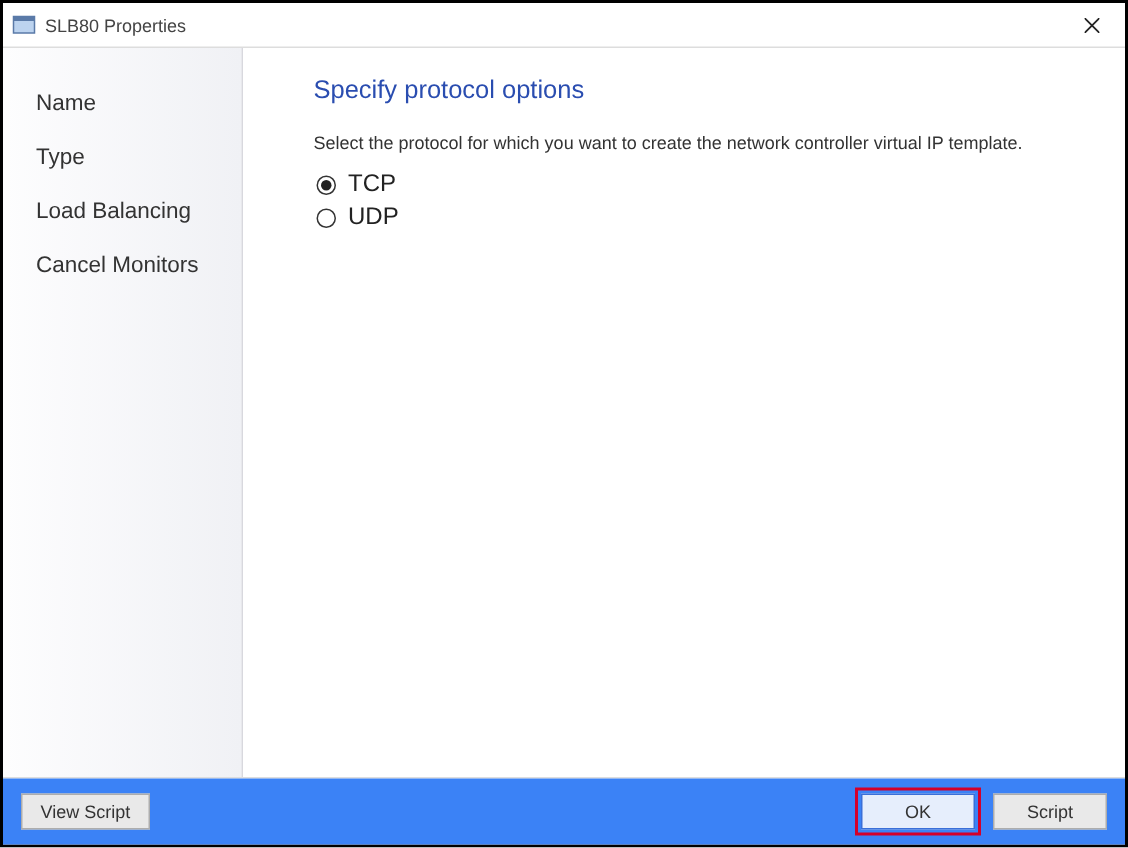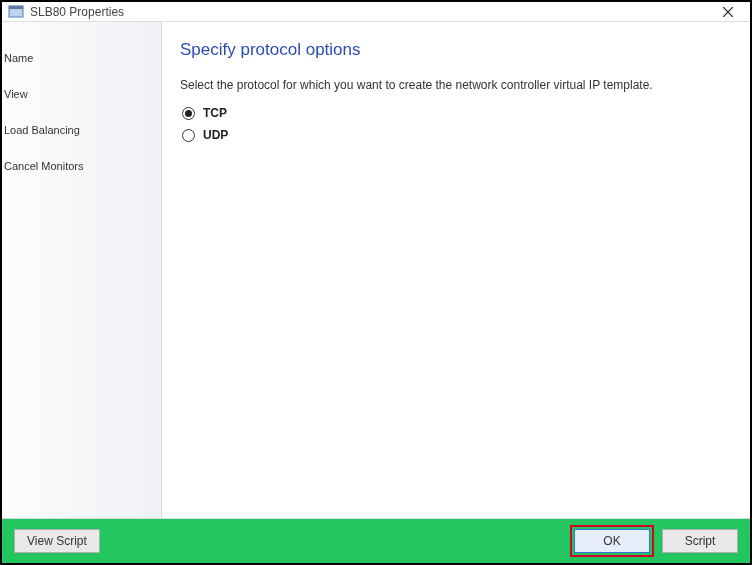--- a/index.html
+++ b/index.html
@@ -12,21 +12,21 @@
   }
   .window {
     width: 752px;
     height: 565px;
     border: 2px solid #000;
     display: flex;
     flex-direction: column;
     background: #fff;
   }
   .titlebar {
-    height: 20px;
+    height: 30px;
     display: flex;
     align-items: center;
     border-bottom: 1px solid #ddd;
     background: #fff;
     padding: 0 0 0 6px;
   }
   .titlebar .app-icon {
     width: 16px;
     height: 16px;
     margin-right: 6px;
@@ -58,63 +58,64 @@
     width: 160px;
     background: linear-gradient(to right, #fdfdfe, #f0f1f5);
     border-right: 1px solid #d8d8de;
     padding-top: 18px;
   }
   .sidebar-item {
     position: relative;
     height: 36px;
     display: flex;
     align-items: center;
-    padding-left: 2px;
-    font-size: 11px;
+    padding-left: 22px;
+    font-size: 15px;
     color: #333;
     cursor: pointer;
   }
   .sidebar-item.selected {
     background: linear-gradient(to right, #2a3f8f, #3a55b5);
     color: #fff;
   }
   .sidebar-item.selected::after {
     content: "";
     position: absolute;
     right: -1px;
     top: 50%;
     transform: translateY(-50%);
     width: 0; height: 0;
     border-top: 7px solid transparent;
     border-bottom: 7px solid transparent;
     border-right: 8px solid #fff;
   }
   .content {
     flex: 1;
-    padding: 18px 18px;
-    background: #fff;
+    padding: 18px 33px;
+    background: #fff;
+    margin-left: 14px;
   }
   .heading {
     font-size: 17px;
     color: #2a4db0;
     font-weight: 400;
     margin: 0 0 18px 0;
   }
   .desc {
     font-size: 12px;
     color: #333;
     margin-bottom: 10px;
   }
   .radio-row {
     display: flex;
     align-items: center;
     gap: 8px;
     height: 22px;
-    font-size: 12px;
-    font-weight: 700;
+    font-size: 16px;
+    font-weight: 400;
     color: #222;
     padding-left: 2px;
   }
   .radio {
     width: 13px; height: 13px;
     border: 1px solid #333;
     border-radius: 50%;
     display: inline-flex;
     align-items: center;
     justify-content: center;
@@ -124,21 +125,21 @@
     content: "";
     width: 7px; height: 7px;
     background: #222;
     border-radius: 50%;
   }
   .footer {
     height: 44px;
     display: flex;
     align-items: center;
     padding: 0 12px;
-    background: #22c55e;
+    background: #3b82f6;
   }
   .btn {
     height: 24px;
     min-width: 76px;
     padding: 0 12px;
     border: 1px solid #adadad;
     background: #e9e9e9;
     font-size: 12px;
     color: #333;
     display: inline-flex;
@@ -177,21 +178,21 @@
         </svg>
     </div>
   </div>
 
   <div class="body">
     <div class="sidebar">
       <div class="sidebar-item">
         <span>Name</span>
       </div>
       <div class="sidebar-item">
-        <span>View</span>
+        <span>Type</span>
       </div>
       <div class="sidebar-item">
         <span>Load Balancing</span>
       </div>
       <div class="sidebar-item">
         <span>Cancel Monitors</span>
       </div>
     </div>
 
     <div class="content">

